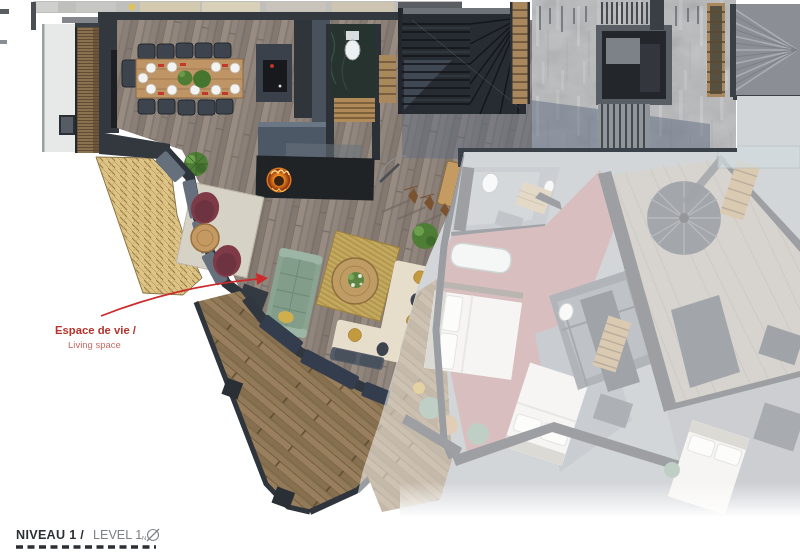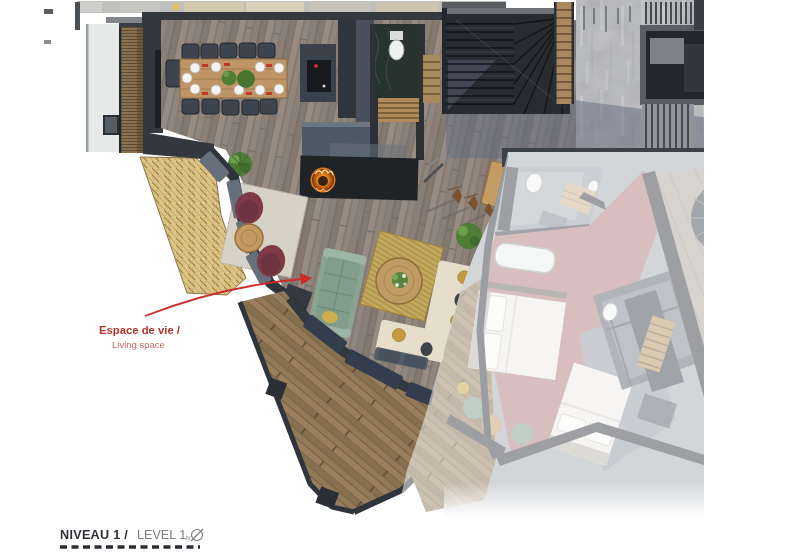--- a/index.html
+++ b/index.html
@@ -1,16 +1,16 @@
 <!DOCTYPE html>
 <html><head>
 <meta charset="utf-8">
 <style>
   html,body{margin:0;padding:0;background:#ffffff;}
-  .page{position:relative;width:660px;height:553px;overflow:hidden;font-family:"Liberation Sans",sans-serif;padding-left:44px;}
+  .page{position:relative;width:800px;height:553px;overflow:hidden;font-family:"Liberation Sans",sans-serif;}
 </style>
 </head>
 <body>
 <div class="page">
 <svg width="800" height="553" viewBox="0 0 800 553">
 <defs>
   <pattern id="floorPlank" width="28" height="120" patternUnits="userSpaceOnUse" patternTransform="rotate(12)">
     <rect width="28" height="120" fill="#91867d"></rect>
     <rect x="0" width="7" height="120" fill="#978b82"></rect>
     <rect x="14" width="7" height="120" fill="#8b8078"></rect>

